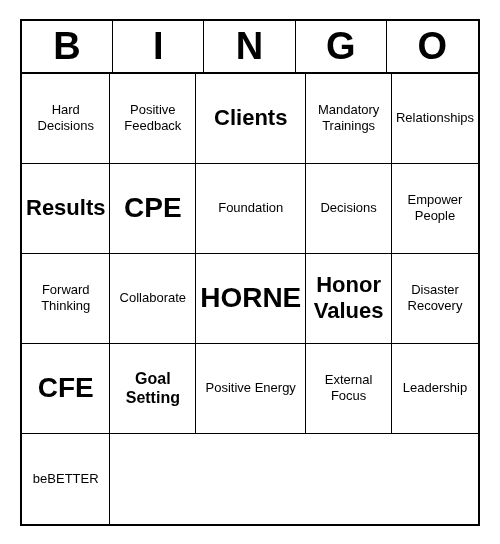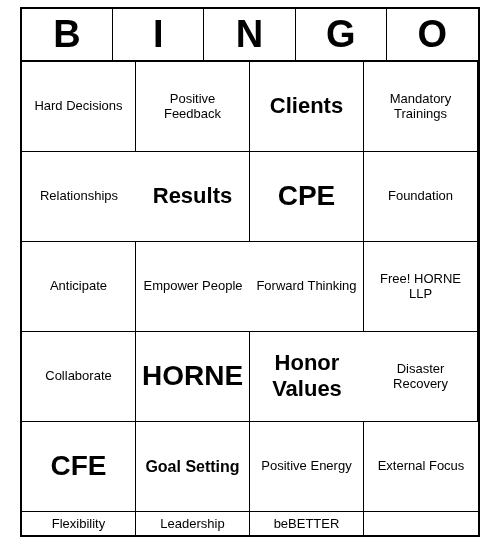--- a/index.html
+++ b/index.html
@@ -36,21 +36,21 @@
       padding: 4px 0;
       border-right: 1px solid #000;
     }
 
     .bingo-letter:last-child {
       border-right: none;
     }
 
     .bingo-grid {
       display: grid;
-      grid-template-columns: repeat(4, 1fr);
+      grid-template-columns: repeat(5, 1fr);
       grid-template-rows: repeat(5, 90px);
     }
 
     .bingo-cell {
       border-right: 1px solid #000;
       border-bottom: 1px solid #000;
       display: flex;
       align-items: center;
       justify-content: center;
       text-align: center;
@@ -96,29 +96,27 @@
     </div>
   <div class="bingo-grid">
   <div class="bingo-cell">Hard Decisions</div>
       <div class="bingo-cell">Positive Feedback</div>
       <div class="bingo-cell large-text">Clients</div>
       <div class="bingo-cell">Mandatory Trainings</div>
       <div class="bingo-cell">Relationships</div>
       <div class="bingo-cell large-text">Results</div>
       <div class="bingo-cell xlarge-text">CPE</div>
       <div class="bingo-cell">Foundation</div>
-      <div class="bingo-cell">Anticipate</div>
+      <div class="bingo-cell">Decisions</div>
       <div class="bingo-cell">Empower People</div>
       <div class="bingo-cell">Forward Thinking</div>
-      <div class="bingo-cell">Free! HORNE LLP</div>
       <div class="bingo-cell">Collaborate</div>
       <div class="bingo-cell xlarge-text">HORNE</div>
       <div class="bingo-cell large-text">Honor Values</div>
       <div class="bingo-cell">Disaster Recovery</div>
       <div class="bingo-cell xlarge-text">CFE</div>
       <div class="bingo-cell medium-text">Goal Setting</div>
       <div class="bingo-cell">Positive Energy</div>
       <div class="bingo-cell">External Focus</div>
-      <div class="bingo-cell">Flexibility</div>
       <div class="bingo-cell">Leadership</div>
       <div class="bingo-cell">beBETTER</div>
     </div>
 </div>
 
 </body></html>

